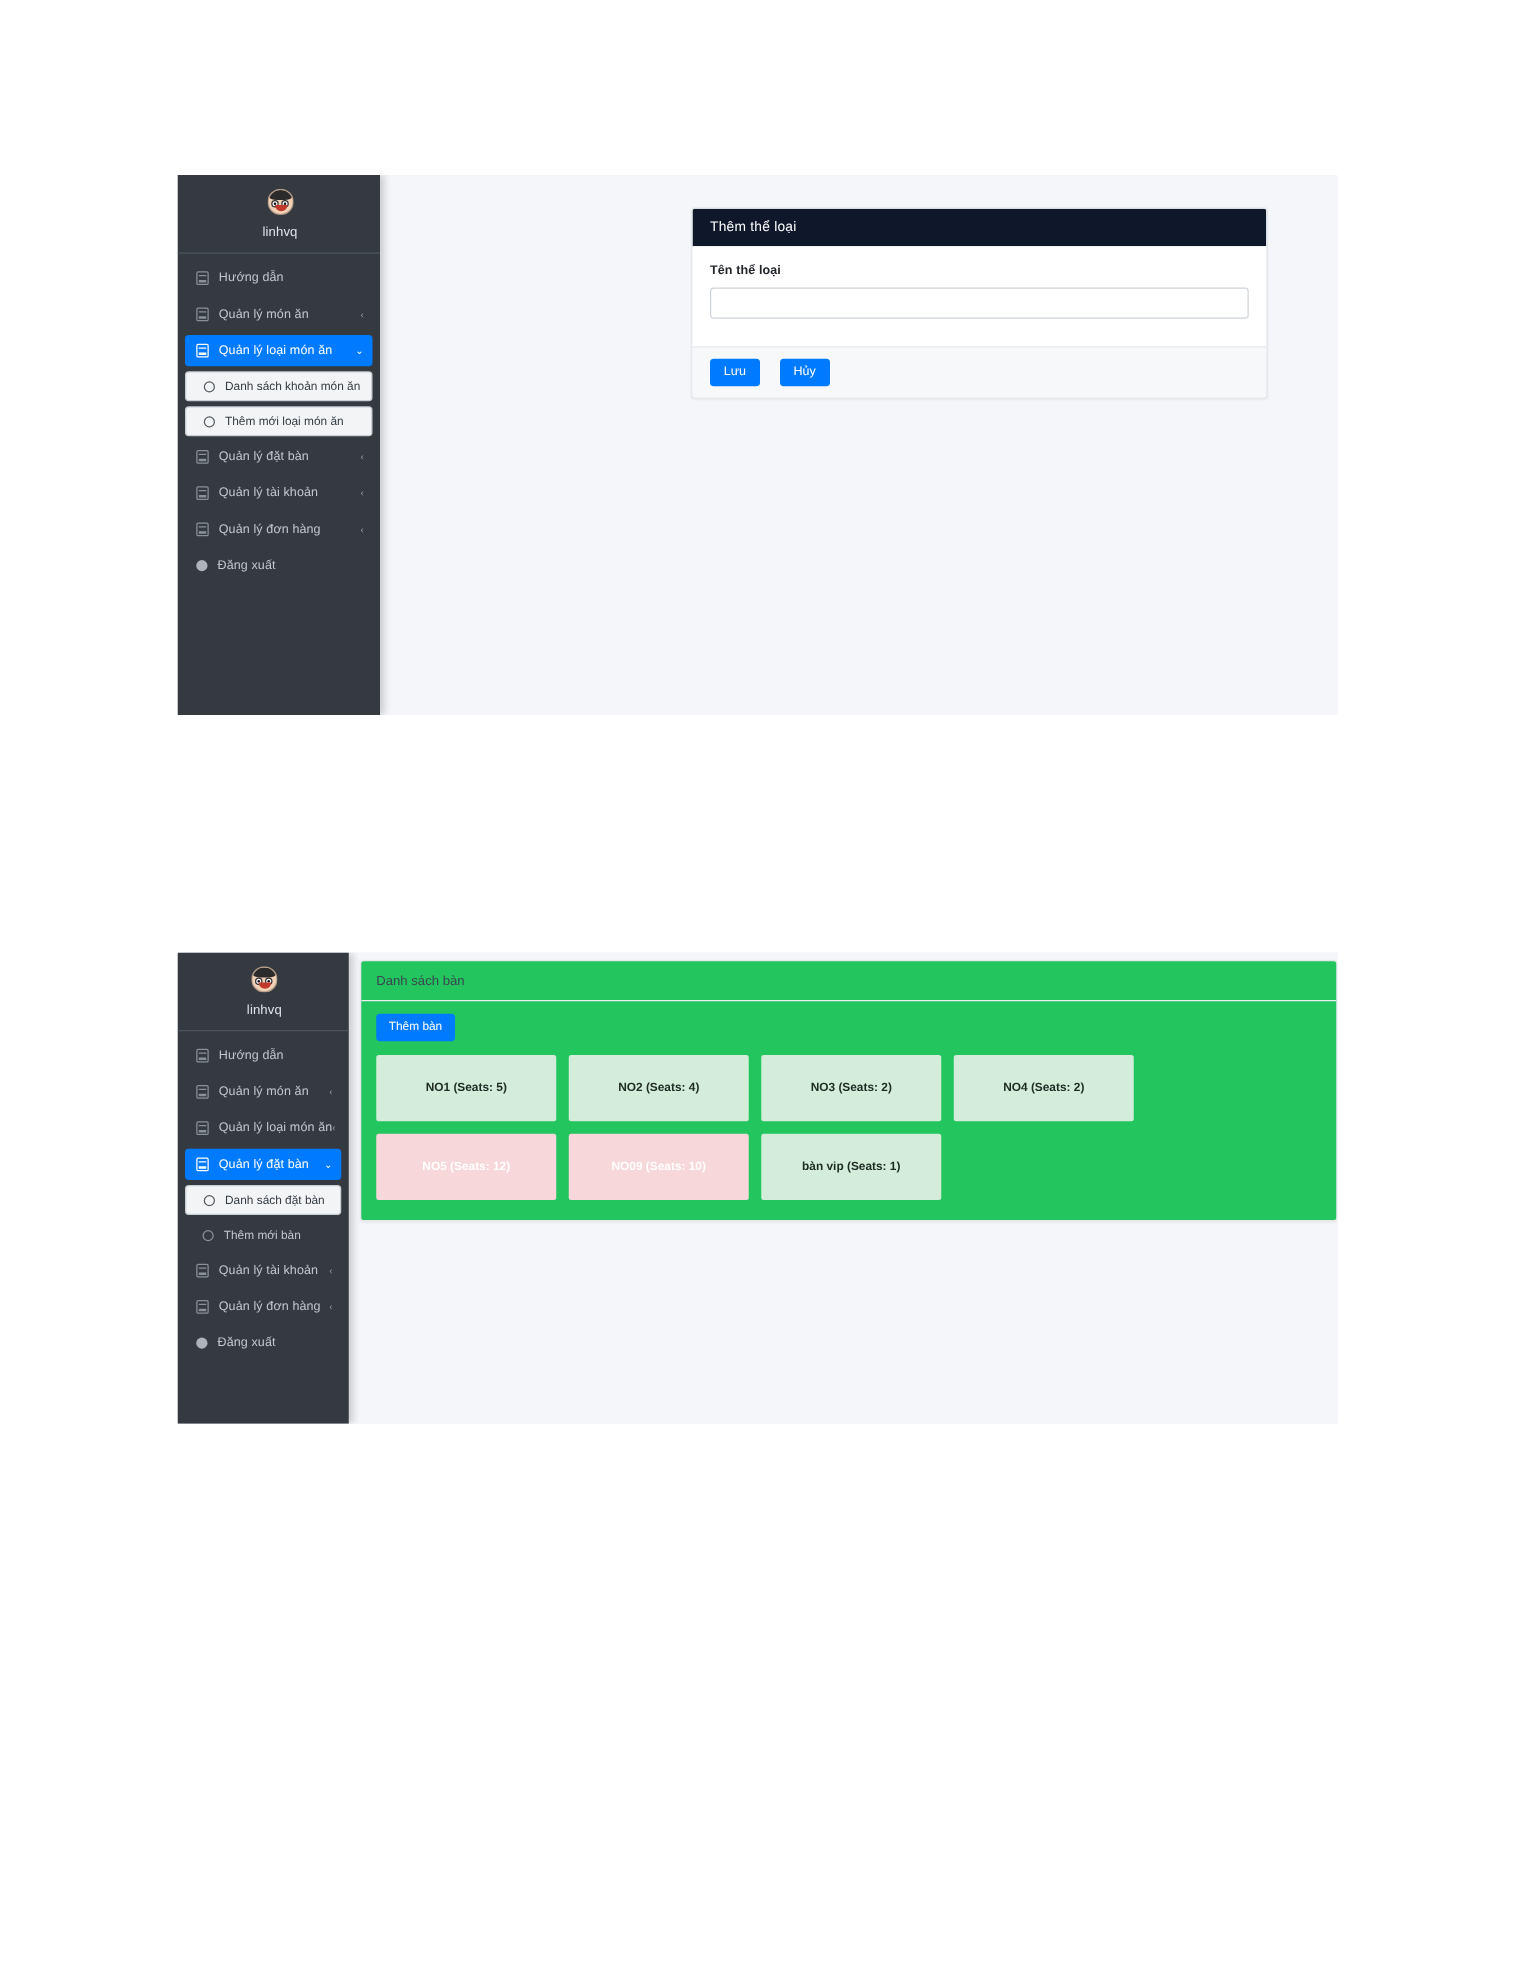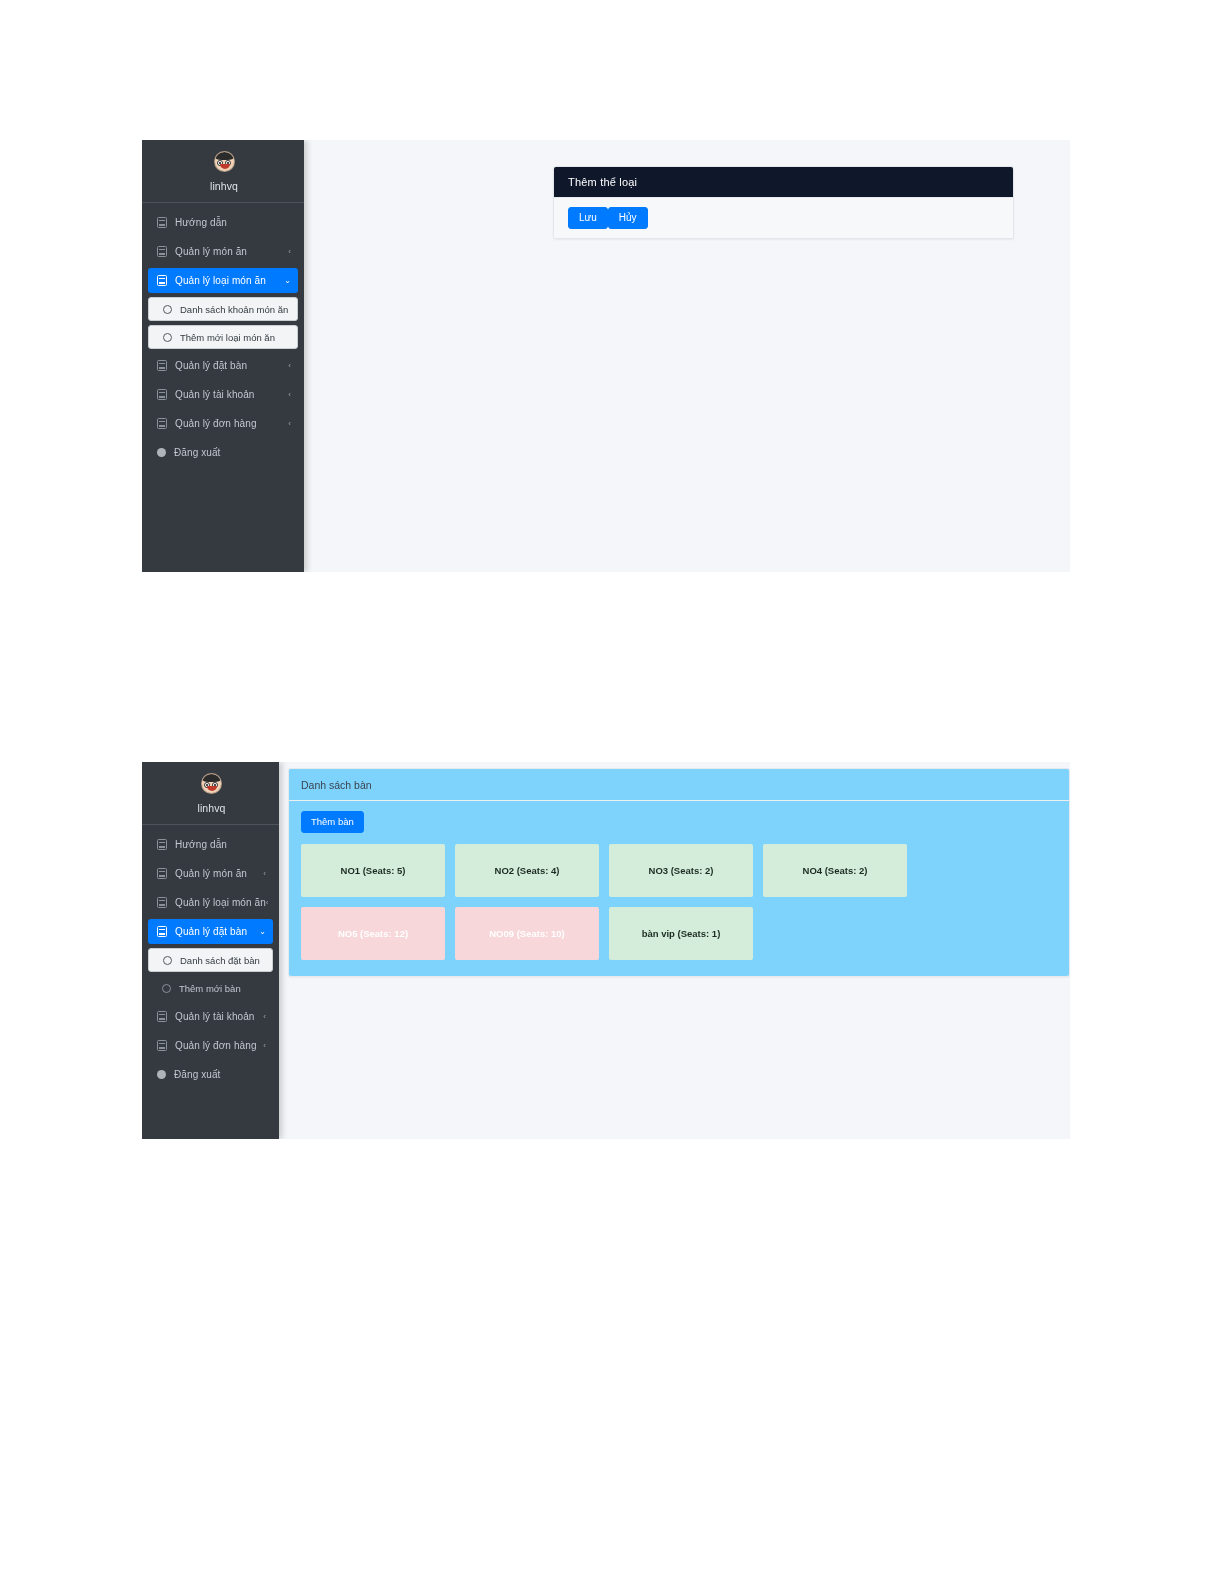--- a/index.html
+++ b/index.html
@@ -134,33 +134,33 @@
   }
   .text-input {
     width: 100%; height: 25px;
     border: 1px solid #ced4da; border-radius: 3px;
     background: #fff; padding: 0 8px;
     font-family: "Liberation Sans", sans-serif; font-size: 10px; color: #495057;
     outline: none;
   }
   .form-card-footer {
     background: #f7f8f9; border-top: 1px solid #e7e9ec;
-    padding: 9px 14px; display: flex; gap: 0;
+    padding: 9px 14px; display: flex; gap: 16px;
   }
   .btn {
     background: #007bff; color: #fff; border: 1px solid #007bff;
     border-radius: 3px; padding: 5px 10px;
     font-family: "Liberation Sans", sans-serif; font-size: 10px;
     cursor: pointer; line-height: 1;
   }
 
   
   .list-card {
     position: absolute; left: 9px; top: 6px; width: 782px;
-    background: #7dd3fc; border: 1px solid #e6e9ec;
+    background: #22c55e; border: 1px solid #e6e9ec;
     border-radius: 3px; box-shadow: 0 1px 2px rgba(0,0,0,.05);
     overflow: hidden;
   }
   .list-card-header {
     padding: 10px 12px 9px 12px; font-size: 10.5px;
     color: #3b4450; border-bottom: 1px solid #eceef0;
   }
   .list-card-body { padding: 10px 12px 16px 12px; }
   .btn-add {
     background: #007bff; color: #fff; border: 1px solid #007bff;
@@ -252,20 +252,24 @@
           <span class="ico-dot"></span>
           <span class="label">Đăng xuất</span>
         </div>
 
       </div>
     </div>
 
     <div class="content">
       <div class="form-card">
         <div class="form-card-header">Thêm thể loại</div>
+        <div class="form-card-body">
+          <div class="field-label">Tên thể loại</div>
+          <input class="text-input" type="text" value="" style="">
+        </div>
         <div class="form-card-footer">
           <button class="btn">Lưu</button>
           <button class="btn">Hủy</button>
         </div>
       </div>
     </div>
   </div>
 
   <div class="shot" id="shot-tables">
 

